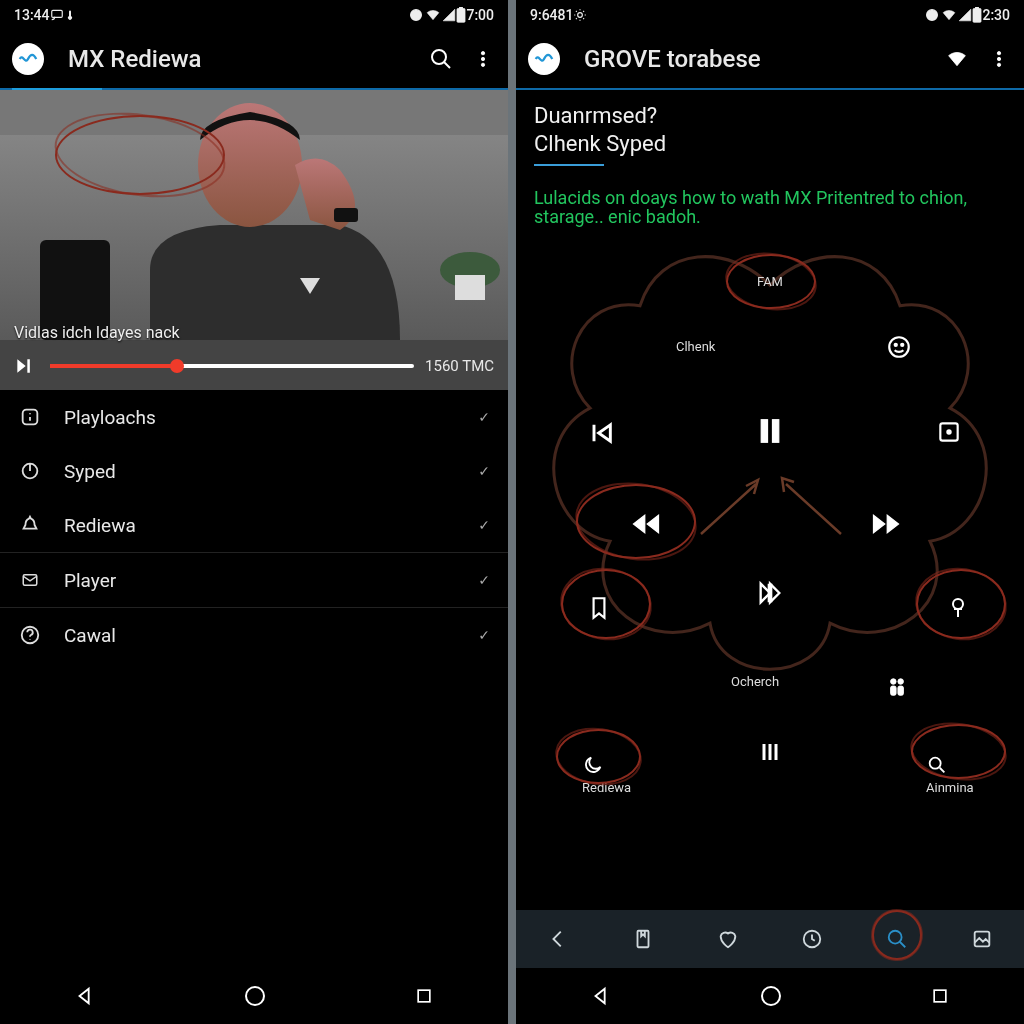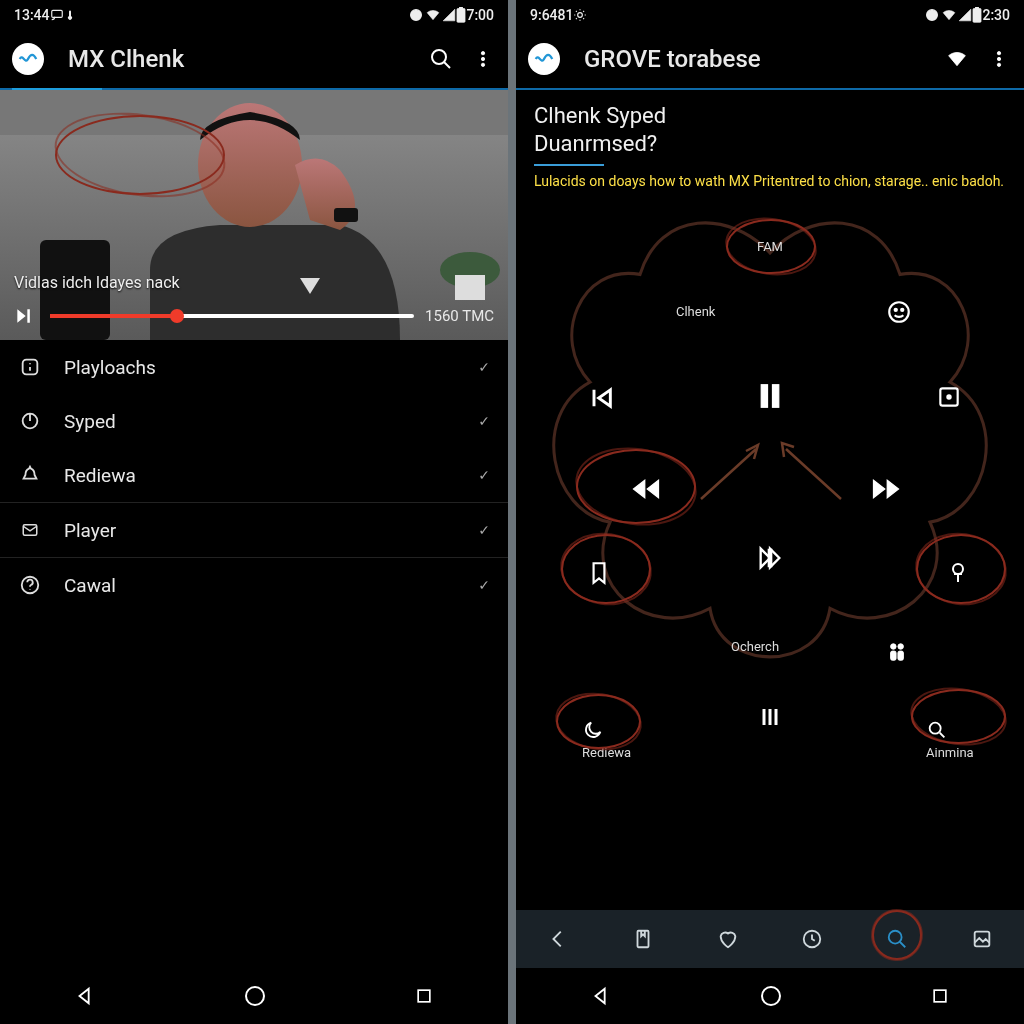--- a/index.html
+++ b/index.html
@@ -46,21 +46,21 @@
   .brand-badge {
     width: 32px; height: 32px; border-radius: 50%;
     background: #fff; display:flex; align-items:center; justify-content:center;
     flex-shrink:0;
   }
   .ab-title { font-size: 24px; font-weight: 500; flex:1; margin-left:8px; }
   .ab-icon  { width:26px; height:26px; display:flex; align-items:center; justify-content:center; }
   .ab-icon svg { stroke:#fff; }
 
   
-  .video-preview { position:relative; width:100%; height:250px; background:#444 center/cover no-repeat; }
+  .video-preview { position:relative; width:100%; height:300px; background:#444 center/cover no-repeat; }
   .video-thumb { position:absolute; inset:0; }
   .vp-caption { position:absolute; bottom:48px; left:14px; font-size:16px; color:#eee; text-shadow:0 1px 2px #000; }
   .vp-progress { position:absolute; bottom:22px; left:50px; right:94px; height:4px; background:#fff; border-radius:2px; }
   .vp-progress-fill { position:absolute; left:0; top:0; bottom:0; width:35%; background:#f03b2a; }
   .vp-knob { position:absolute; left:35%; top:50%; transform:translate(-50%,-50%); width:14px; height:14px; border-radius:50%; background:#f03b2a; }
   .vp-time { position:absolute; bottom:15px; right:14px; font-size:15px; }
   .vp-next { position:absolute; bottom:14px; left:14px; }
 
   
   .menu { flex:1; display:flex; flex-direction:column; }
@@ -69,21 +69,21 @@
   .menu-sep { height:1px; background:#222; margin:0; }
   .mi-icon { width:24px; height:24px; display:flex; align-items:center; justify-content:center; }
 
   
   .navbar { height:56px; background:#000; display:flex; align-items:center; justify-content:space-around; }
 
   
   .desc-block { padding:12px 18px 8px 18px; }
   .desc-title { font-size:22px; line-height:28px; font-weight:400; color:#f0f0f0; }
   .desc-under { width:70px; height:2px; background:#3a9dd8; margin-top:6px; }
-  .desc-body  { font-size:14px; color:#fde047; margin-top:6px; line-height:19px; }
+  .desc-body  { font-size:18px; color:#22c55e; margin-top:22px; line-height:19px; }
 
   .controls-area { position:relative; flex:1; }
   .ctrl { position:absolute; display:flex; flex-direction:column; gap:4px; font-size:14px; color:#ddd; }
   .ctrl svg { stroke:#fff; }
   .ctrl .lbl { font-size:13px; }
 
   .bottom-bar { height:58px; background:#1a2228; display:flex; align-items:center; justify-content:space-around; }
   .bb-icon { width:22px; height:22px; }
 
   
@@ -127,21 +127,21 @@
       <span>7:00</span>
     </div>
   </div>
 
   <div class="appbar">
     <div class="brand-badge">
       <svg width="22" height="22" viewBox="0 0 24 24" fill="none" stroke="#2196d6" stroke-width="2.5">
           <path d="M3 12c3-6 6 6 9 0s6-6 9 0"></path>
         </svg>
     </div>
-    <span class="ab-title">MX Clhenk</span>
+    <span class="ab-title">MX Rediewa</span>
     <div class="ab-icon">
       <svg width="24" height="24" viewBox="0 0 24 24" fill="none" stroke="#fff" stroke-width="2">
           <circle cx="10" cy="10" r="7"></circle>
           <path d="M21 21l-6-6"></path>
         </svg>
     </div>
     <div class="ab-icon">
       <svg width="20" height="22" viewBox="0 0 24 24" fill="#fff">
           <circle cx="12" cy="5" r="2"></circle>
           <circle cx="12" cy="12" r="2"></circle>
@@ -313,22 +313,22 @@
     <div class="ab-icon">
       <svg width="20" height="22" viewBox="0 0 24 24" fill="#fff">
           <circle cx="12" cy="5" r="2"></circle>
           <circle cx="12" cy="12" r="2"></circle>
           <circle cx="12" cy="19" r="2"></circle>
         </svg>
     </div>
   </div>
 
   <div class="desc-block">
+    <div class="desc-title">Duanrmsed?</div>
     <div class="desc-title">Clhenk Syped</div>
-    <div class="desc-title">Duanrmsed?</div>
     <div class="desc-under"></div>
     <div class="desc-body">Lulacids on doays how to wath MX Pritentred to chion, starage.. enic badoh.</div>
   </div>
 
   <div class="controls-area">
 
     <svg width="100%" height="100%" viewBox="0 0 508 660" preserveAspectRatio="none" style="position:absolute;inset:0;">
       <path d="M254 50
                c40 -40 110 -40 130 20
                c60 -10 90 60 50 100

